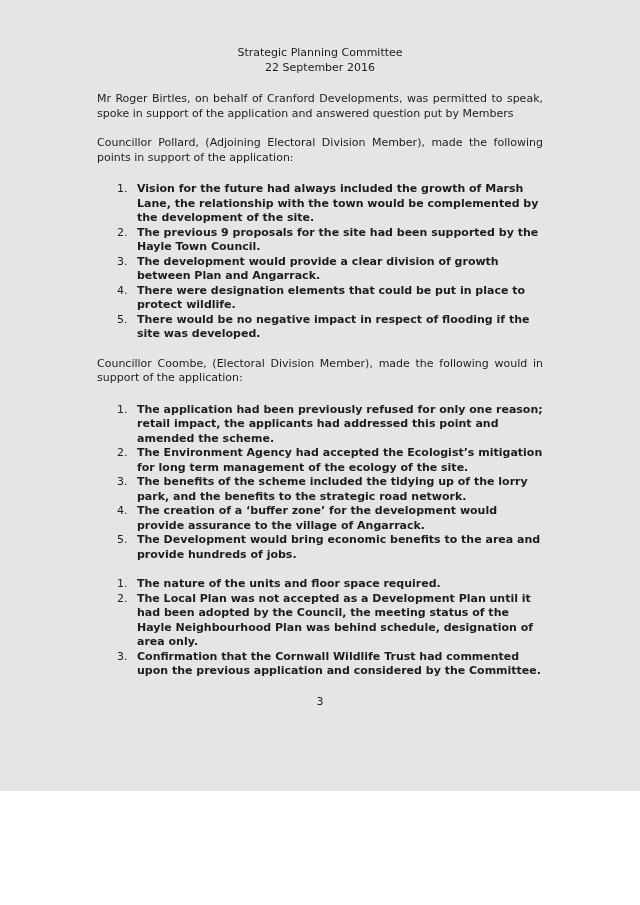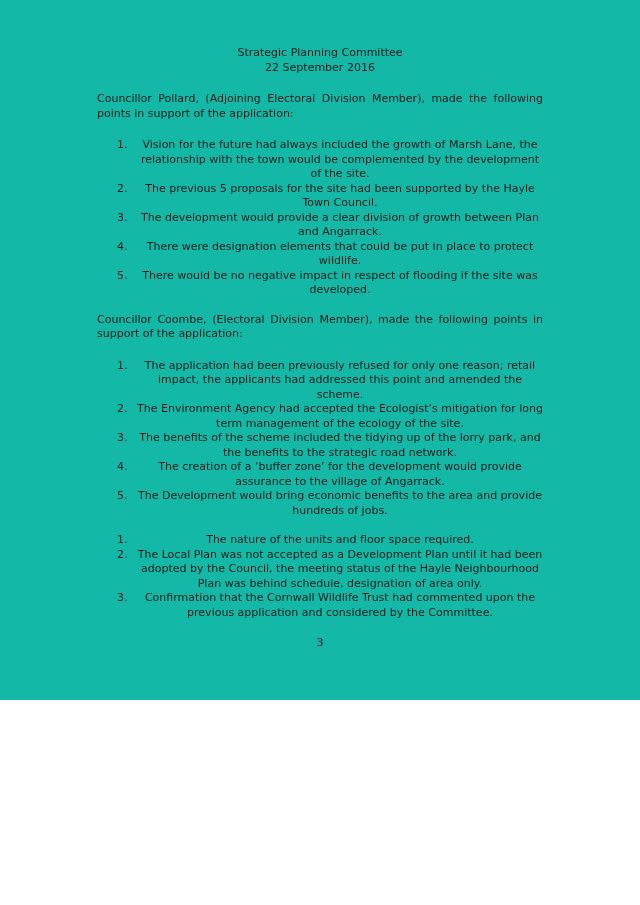--- a/index.html
+++ b/index.html
@@ -1,22 +1,22 @@
 <!DOCTYPE html>
 <html><head>
 <meta charset="utf-8">
 <style>
   * { margin: 0; padding: 0; box-sizing: border-box; }
   html, body { background: #ffffff; }
   .page {
     position: relative;
     width: 640px;
-    height: 700px;
+    height: 791px;
     margin: 0 auto;
-    background: #14b8a6;
+    background: #e5e5e5;
     font-family: "DejaVu Sans", "Liberation Sans", sans-serif;
     font-size: 11px;
     line-height: 14.5px;
     color: #1c1c1c;
     overflow: hidden;
   }
   .content {
     padding: 46px 97px 0 97px;
   }
   .doc-header {
@@ -38,67 +38,69 @@
     display: flex;
     align-items: flex-start;
   }
   .li .num {
     flex: 0 0 20px;
     padding-left: 20px;
     box-sizing: content-box;
   }
   .li .txt {
     flex: 1 1 auto;
-    text-align: center;
+    text-align: left;
+    font-weight: bold;
   }
   .page-footer {
     text-align: center;
     margin-top: 16px;
   }
 </style>
 </head>
 <body>
 
 <div class="page">
   <div class="content">
 
     <div class="doc-header">
       <div>Strategic Planning Committee</div>
       <div>22 September 2016</div>
     </div>
 
 
 
+    <p class="para">Mr Roger Birtles, on behalf of Cranford Developments, was permitted to speak, spoke in support of the application and answered question put by Members</p>
 
     <p class="para-heading">Councillor Pollard, (Adjoining Electoral Division Member), made the following points in support of the application:</p>
 
     <div class="num-list">
       <div class="li">
         <span class="num">1.</span>
         <span class="txt">Vision for the future had always included the growth of Marsh Lane, the relationship with the town would be complemented by the development of the site.</span>
       </div>
       <div class="li">
         <span class="num">2.</span>
-        <span class="txt">The previous 5 proposals for the site had been supported by the Hayle Town Council.</span>
+        <span class="txt">The previous 9 proposals for the site had been supported by the Hayle Town Council.</span>
       </div>
       <div class="li">
         <span class="num">3.</span>
         <span class="txt">The development would provide a clear division of growth between Plan and Angarrack.</span>
       </div>
       <div class="li">
         <span class="num">4.</span>
         <span class="txt">There were designation elements that could be put in place to protect wildlife.</span>
       </div>
       <div class="li">
         <span class="num">5.</span>
         <span class="txt">There would be no negative impact in respect of flooding if the site was developed.</span>
       </div>
     </div>
 
-    <p class="para-heading">Councillor Coombe, (Electoral Division Member), made the following points in support of the application:</p>
+    <p class="para-heading">Councillor Coombe, (Electoral Division Member), made the following would in support of the application:</p>
 
     <div class="num-list">
       <div class="li">
         <span class="num">1.</span>
         <span class="txt">The application had been previously refused for only one reason; retail impact, the applicants had addressed this point and amended the scheme.</span>
       </div>
       <div class="li">
         <span class="num">2.</span>
         <span class="txt">The Environment Agency had accepted the Ecologist’s mitigation for long term management of the ecology of the site.</span>
       </div>

